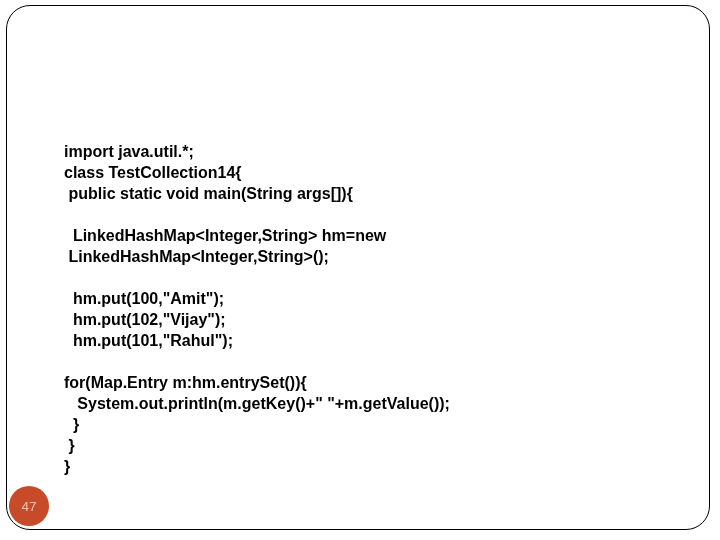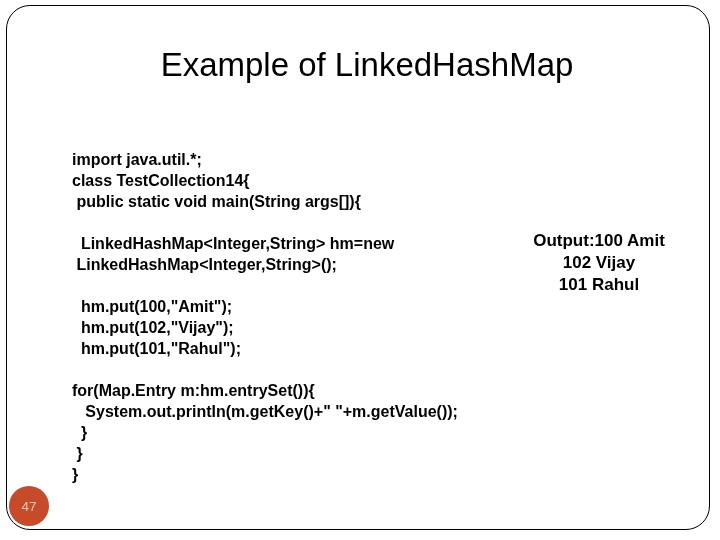--- a/index.html
+++ b/index.html
@@ -35,21 +35,21 @@
     text-align: center;
     font-size: 33px;
     font-weight: 400;
     color: #000000;
     white-space: pre;
   }
   .code-block {
     position: absolute;
     left: 56px;
     top: 133px;
-    margin: 16px;
+    margin: 8px;
     font-family: "Liberation Sans", sans-serif;
     font-size: 16px;
     font-weight: 700;
     line-height: 21px;
     color: #000000;
     white-space: pre;
   }
   .output-block {
     position: absolute;
     left: 516px;
@@ -81,39 +81,35 @@
     font-size: 13.5px;
     font-weight: 400;
   }
 </style>
 </head>
 <body>
 
 <div class="slide">
   <div class="slide-border"></div>
 
-  <h1 class="title">Example of LinkedHashMap</h1>
 
   <pre class="code-block">import java.util.*;
 class TestCollection14{
  public static void main(String args[]){
 
   LinkedHashMap&lt;Integer,String&gt; hm=new
  LinkedHashMap&lt;Integer,String&gt;();
 
   hm.put(100,"Amit");
   hm.put(102,"Vijay");
   hm.put(101,"Rahul");
 
 for(Map.Entry m:hm.entrySet()){
    System.out.println(m.getKey()+" "+m.getValue());
   }
  }
 }</pre>
 
-  <pre class="output-block">Output:100 Amit
-102 Vijay
-101 Rahul</pre>
 
   <div class="page-badge">
     <span>47</span>
   </div>
 </div>
 
 </body></html>

